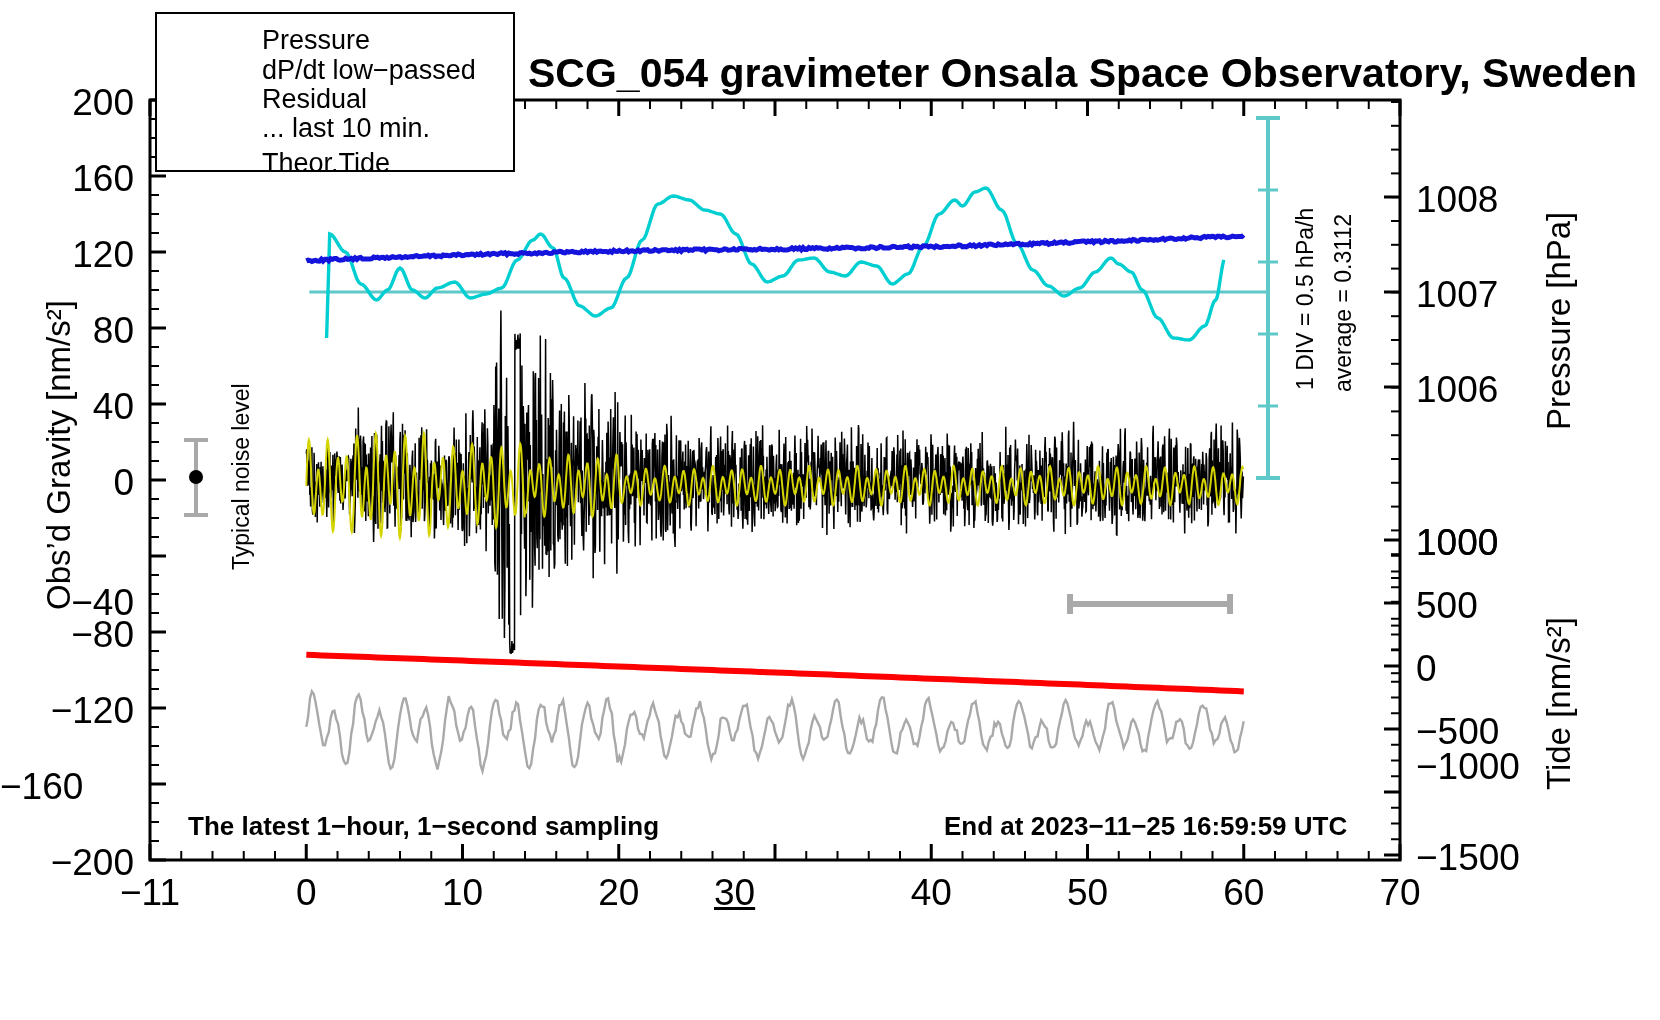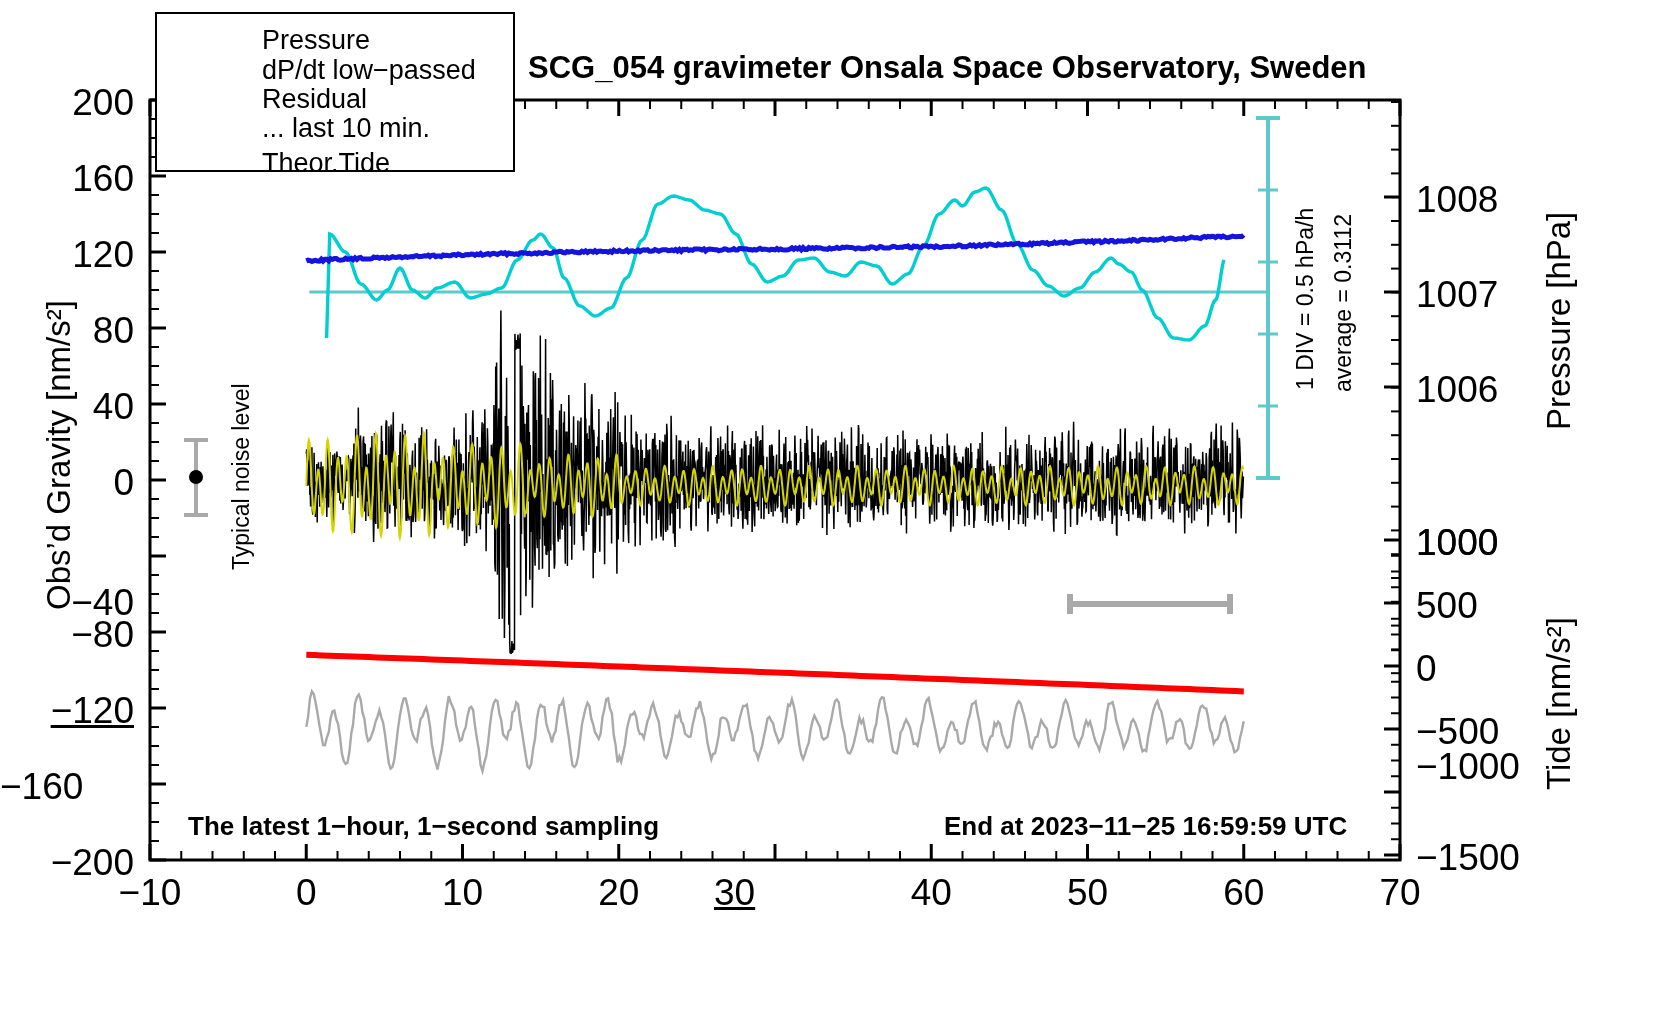--- a/index.html
+++ b/index.html
@@ -3,21 +3,21 @@
 <meta charset="utf-8">
 <style>
   html,body{margin:0;padding:0;background:#fff;}
   body{width:1660px;height:1020px;position:relative;
        font-family:"Liberation Sans", sans-serif;color:#000;overflow:hidden;}
   #root{position:absolute;inset:0;}
   svg.plot{position:absolute;left:0;top:0;width:1660px;height:1020px;}
   .txt{position:absolute;white-space:pre;}
   .tick-lbl{font-size:37px;}
   .axis-title{font-size:33px;}
-  .title-main{font-size:31px;font-weight:bold;}
+  .title-main{font-size:41px;font-weight:bold;}
   .annot-bold{font-size:26px;font-weight:bold;}
   .legend-box{position:absolute;left:155px;top:12px;width:360px;height:160px;
               border:2px solid #000;background:#fff;box-sizing:border-box;}
   .legend-label{position:absolute;left:110px;top:-1px;font-size:27px;}
   .vert{transform-origin:0 0;}
 </style>
 </head>
 <body>
 
 <div id="root">
@@ -283,40 +283,40 @@
 
   <div class="txt axis-title vert" style="left:40px;top:610px;transform:rotate(-90deg);">Obs’d Gravity [nm/s²]</div>
   <div class="txt axis-title vert" style="left:1540px;top:430px;transform:rotate(-90deg);">Pressure [hPa]</div>
   <div class="txt axis-title vert" style="left:1540px;top:790px;transform:rotate(-90deg);">Tide [nm/s²]</div>
 
   <div class="txt vert" style="left:1292px;top:390px;transform:rotate(-90deg);font-size:23px;">1 DIV = 0.5 hPa/h</div>
   <div class="txt vert" style="left:1330px;top:392px;transform:rotate(-90deg);font-size:23px;">average = 0.3112</div>
   <div class="txt vert" style="left:228px;top:570px;transform:rotate(-90deg);font-size:23px;">Typical noise level</div>
 
   <div id="xlabels">
-      <div class="txt tick-lbl" style="top: 872px; left: 110px; width: 80px; text-align: center;">−10</div>
+      <div class="txt tick-lbl" style="top: 872px; left: 110px; width: 80px; text-align: center;">−11</div>
       <div class="txt tick-lbl" style="top: 872px; left: 266.25px; width: 80px; text-align: center;">0</div>
       <div class="txt tick-lbl" style="top: 872px; left: 422.5px; width: 80px; text-align: center;">10</div>
       <div class="txt tick-lbl" style="top: 872px; left: 578.75px; width: 80px; text-align: center;">20</div>
       <div class="txt tick-lbl" style="top: 872px; left: 714px; width: 80px; text-align: left; text-decoration: underline;">30</div>
       <div class="txt tick-lbl" style="top: 872px; left: 891.25px; width: 80px; text-align: center;">40</div>
       <div class="txt tick-lbl" style="top: 872px; left: 1047.5px; width: 80px; text-align: center;">50</div>
       <div class="txt tick-lbl" style="top: 872px; left: 1203.75px; width: 80px; text-align: center;">60</div>
       <div class="txt tick-lbl" style="top: 872px; left: 1360px; width: 80px; text-align: center;">70</div>
     </div>
   <div id="ylabels">
       <div class="txt tick-lbl" style="top: 82px; left: 0px; width: 134px; text-align: right;">200</div>
       <div class="txt tick-lbl" style="top: 158px; left: 0px; width: 134px; text-align: right;">160</div>
       <div class="txt tick-lbl" style="top: 234px; left: 0px; width: 134px; text-align: right;">120</div>
       <div class="txt tick-lbl" style="top: 310px; left: 0px; width: 134px; text-align: right;">80</div>
       <div class="txt tick-lbl" style="top: 386px; left: 0px; width: 134px; text-align: right;">40</div>
       <div class="txt tick-lbl" style="top: 462px; left: 0px; width: 134px; text-align: right;">0</div>
       <div class="txt tick-lbl" style="top: 538px; left: 0px; width: 134px; text-align: right; margin-top: 44px;">−40</div>
       <div class="txt tick-lbl" style="top: 614px; left: 0px; width: 134px; text-align: right;">−80</div>
-      <div class="txt tick-lbl" style="top: 690px; left: 0px; width: 134px; text-align: right; text-decoration: underline;">−120</div>
+      <div class="txt tick-lbl" style="top: 690px; left: 0px; width: 134px; text-align: right;">−120</div>
       <div class="txt tick-lbl" style="top: 766px; left: 0px; width: 134px; text-align: left;">−160</div>
       <div class="txt tick-lbl" style="top: 842px; left: 0px; width: 134px; text-align: right;">−200</div>
     </div>
   <div id="plabels">
       <div class="txt tick-lbl" style="top: 179px; left: 1416px;">1008</div>
       <div class="txt tick-lbl" style="top: 274px; left: 1416px;">1007</div>
       <div class="txt tick-lbl" style="top: 369px; left: 1416px;">1006</div>
       <div class="txt tick-lbl" style="top: 522px; left: 1416px;">1000</div>
     </div>
   <div id="tlabels">

